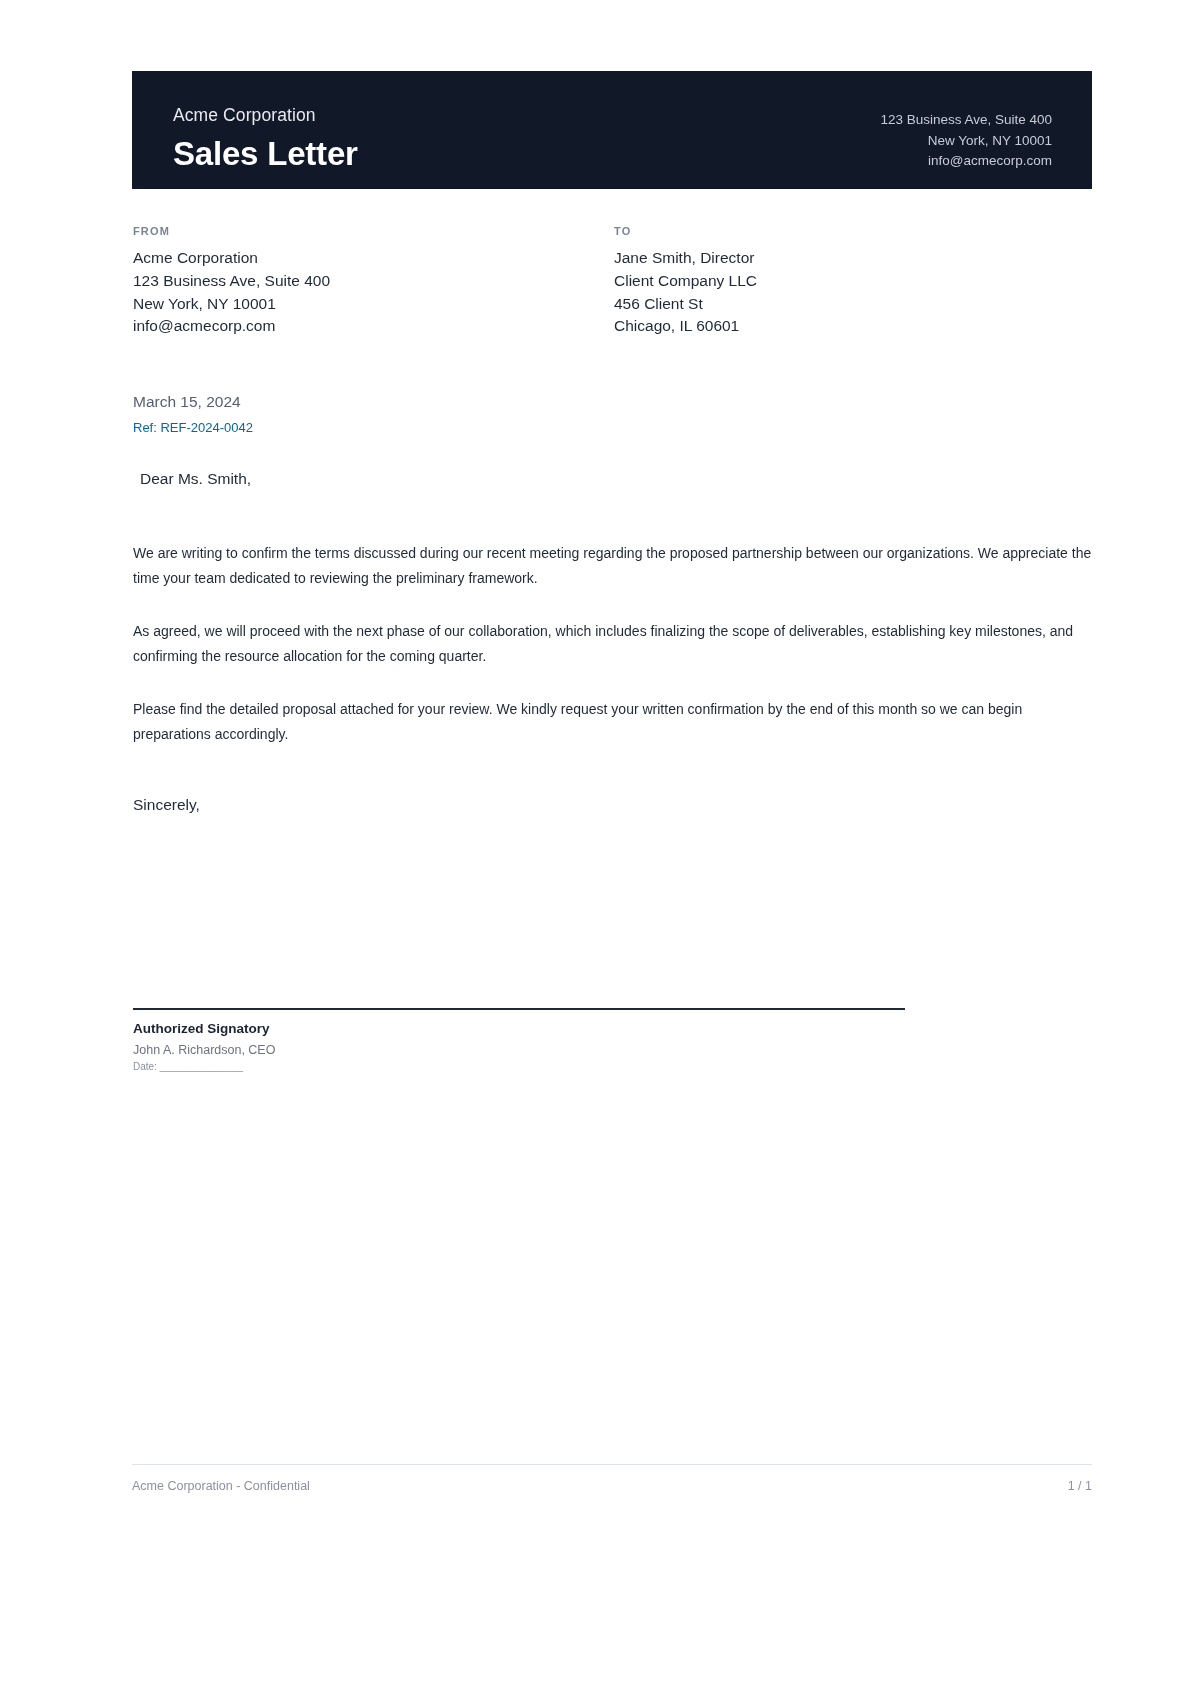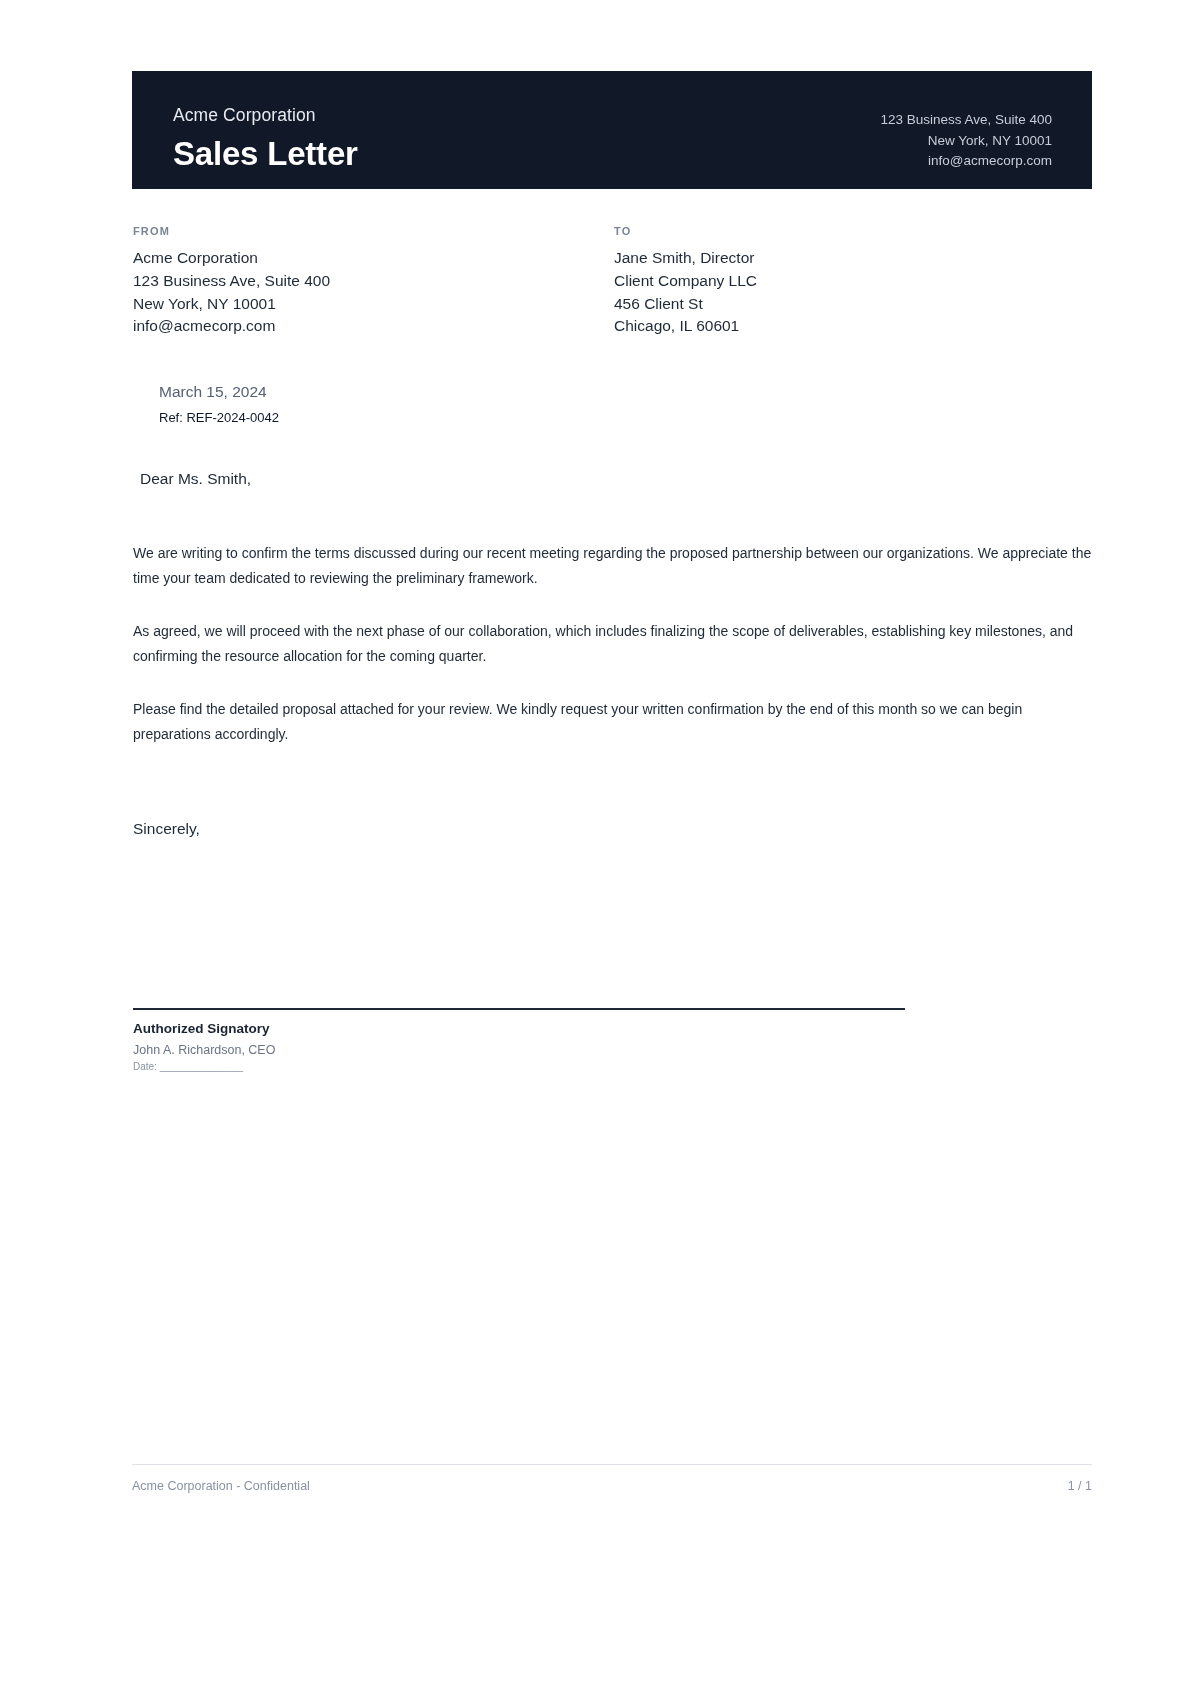--- a/index.html
+++ b/index.html
@@ -98,31 +98,30 @@
     color: #1f2937;
     font-size: 15.5px;
     line-height: 1.47;
     white-space: nowrap;
   }
 
   
   .meta-block {
     position: absolute;
     left: 1px;
-    top: 382px;
+    top: 392px;
     width: 600px;
-    margin-left: 26px;
   }
   .meta-date {
     color: #566072;
     font-size: 15.5px;
     line-height: 1.35;
   }
   .meta-ref {
-    color: #0f172a;
+    color: #0369a1;
     font-size: 13px;
     line-height: 1.35;
     margin-top: 6px;
   }
 
   
   .salutation {
     position: absolute;
     left: 8px;
     top: 470px;
@@ -140,21 +139,21 @@
     color: #1f2937;
     font-size: 14px;
     line-height: 1.82;
     text-align: left;
   }
   .body-copy p:last-child { margin-bottom: 0; }
 
   .closing {
     position: absolute;
     left: 1px;
-    top: 820px;
+    top: 796px;
     color: #1f2937;
     font-size: 15.5px;
   }
 
   
   .signature-block {
     position: absolute;
     left: 1px;
     top: 1008px;
     width: 772px;

